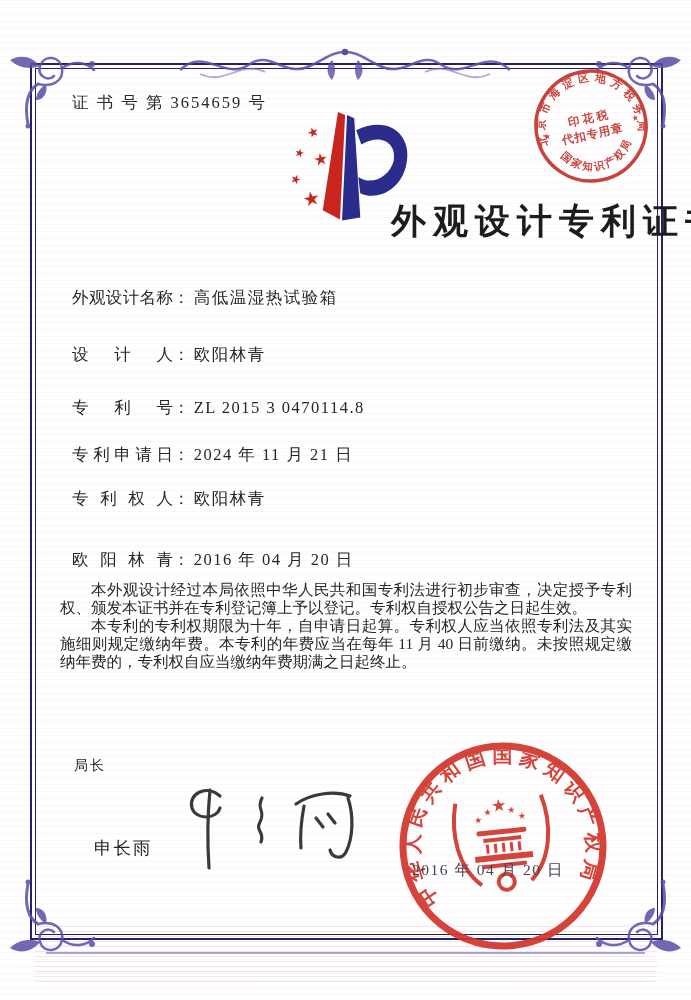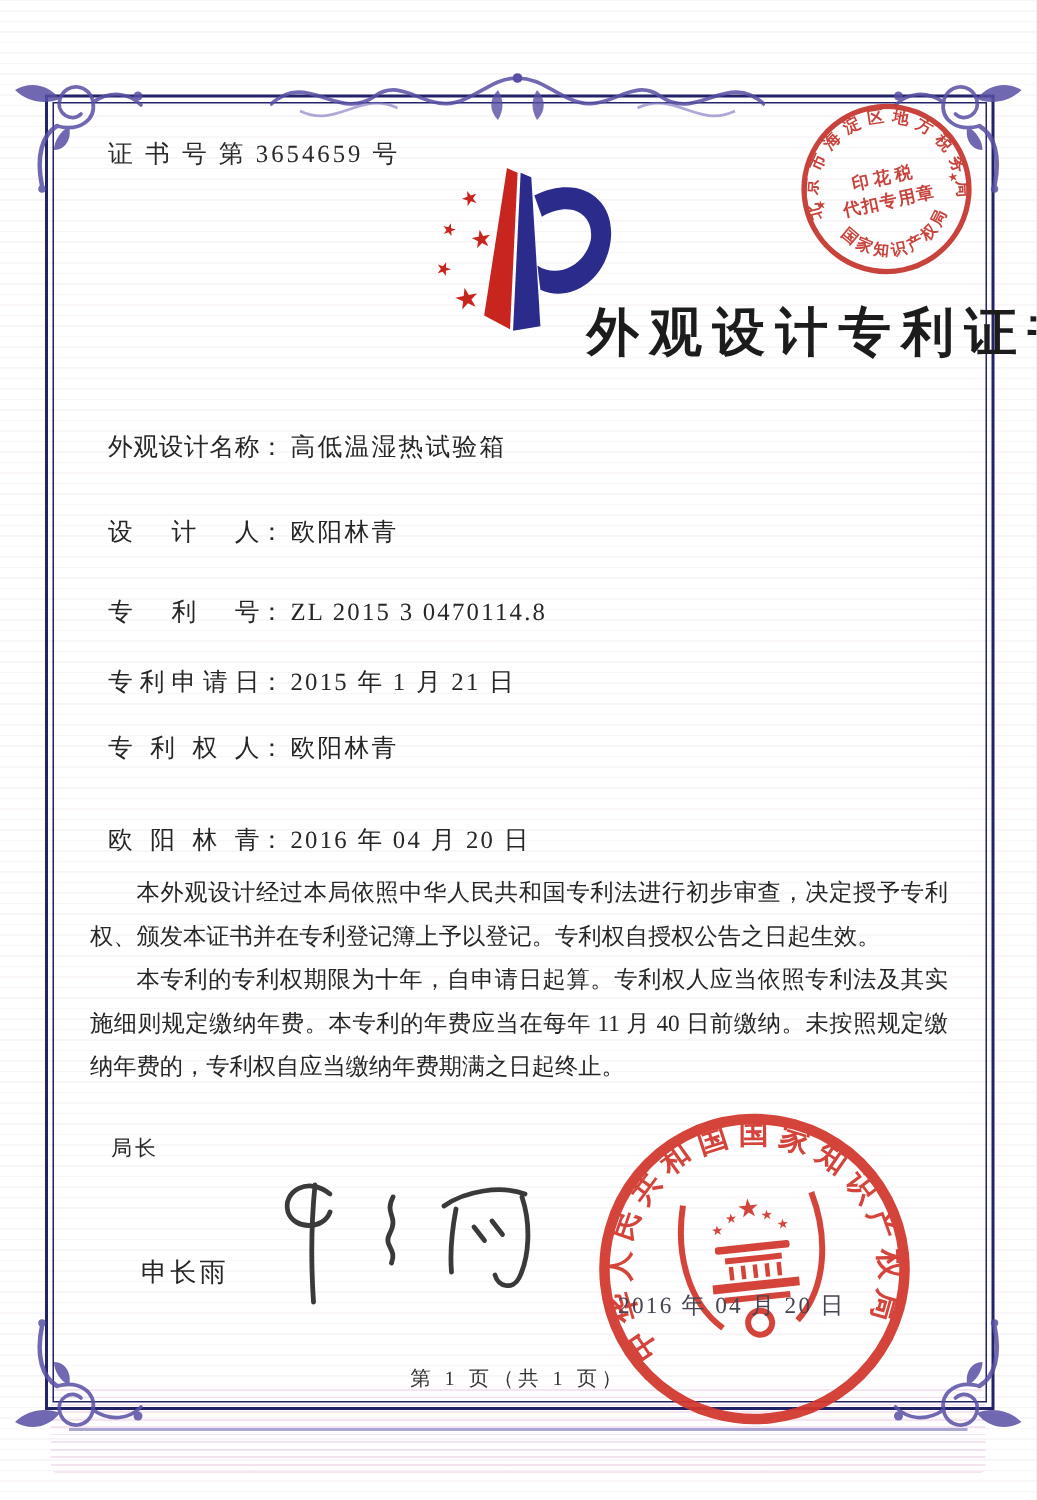--- a/index.html
+++ b/index.html
@@ -34,21 +34,21 @@
   .logo{position:absolute;left:262px;top:106px;width:156px;height:152px;z-index:3;}
   .title{position:absolute;left:0;top:198px;width:100%;text-align:right;font-size:35px;font-weight:bold;letter-spacing:7px;z-index:3;color:#1c1c1c;padding-left:36px;}
 
   .tax-stamp{position:absolute;left:531px;top:66px;width:120px;height:120px;z-index:5;transform:rotate(-12deg);opacity:.92;}
 
   .field{position:absolute;left:72px;font-size:16.5px;z-index:3;white-space:nowrap;}
   .field .lab{display:inline-block;width:101px;text-align:justify;text-align-last:justify;vertical-align:bottom;}
   .field .val{letter-spacing:1.5px;}
   .f0{top:287px}.f1{top:344px}.f2{top:397px}.f3{top:444px}.f4{top:488px}.f5{top:549px}
 
-  .body-text{position:absolute;left:60px;top:581px;width:572px;z-index:3;font-size:15.5px;line-height:29px;text-align:justify;}
+  .body-text{position:absolute;left:60px;top:581px;width:572px;z-index:3;font-size:15.5px;line-height:18px;text-align:justify;}
   .body-text p{margin:0;text-indent:2em;}
 
   .signoff-title{position:absolute;left:74px;top:757px;font-size:14px;z-index:3;letter-spacing:2px;}
   .signoff-name{position:absolute;left:74px;top:836px;font-size:17.5px;z-index:3;letter-spacing:2px;margin-left:20px;}
   .signature{position:absolute;left:158px;top:776px;width:230px;height:100px;z-index:4;}
 
   .big-seal{position:absolute;left:394px;top:737px;width:218px;height:218px;z-index:4;transform:rotate(-6deg);opacity:.93;}
   .seal-date{position:absolute;left:412px;top:860px;font-size:15.5px;letter-spacing:1.5px;color:#474352;z-index:6;}
 
   .footer{position:absolute;left:0;top:910px;width:100%;text-align:center;font-size:13.5px;letter-spacing:3px;z-index:3;color:#333;}
@@ -146,21 +146,21 @@
   <div class="field f1">
     <span class="lab">设计人</span><span>：</span>
     <span class="val">欧阳林青</span>
   </div>
   <div class="field f2">
     <span class="lab">专利号</span><span>：</span>
     <span class="val">ZL 2015 3 0470114.8</span>
   </div>
   <div class="field f3">
     <span class="lab">专利申请日</span><span>：</span>
-    <span class="val">2015 年 1 月 21 日</span>
+    <span class="val">2024 年 11 月 21 日</span>
   </div>
   <div class="field f4">
     <span class="lab">专利权人</span><span>：</span>
     <span class="val">欧阳林青</span>
   </div>
   <div class="field f5">
     <span class="lab">欧阳林青</span><span>：</span>
     <span class="val">2016 年 04 月 20 日</span>
   </div>
 
@@ -208,15 +208,14 @@
       <rect x="80" y="117" width="58" height="6" stroke="none"></rect>
       <rect x="87" y="126" width="44" height="4" stroke="none"></rect>
       <path d="M 66,62 C 58,92 62,126 84,146" fill="none" stroke-width="4"></path>
       <path d="M 152,62 C 160,92 156,126 134,146" fill="none" stroke-width="4"></path>
       <circle cx="109" cy="145" r="8" fill="none" stroke-width="4"></circle>
     </g>
   </svg>
 
   <div class="seal-date">2016 年 04 月 20 日</div>
 
-  <div class="footer">第 1 页（共 1 页）</div>
 
 </div>
 
 </body></html>

